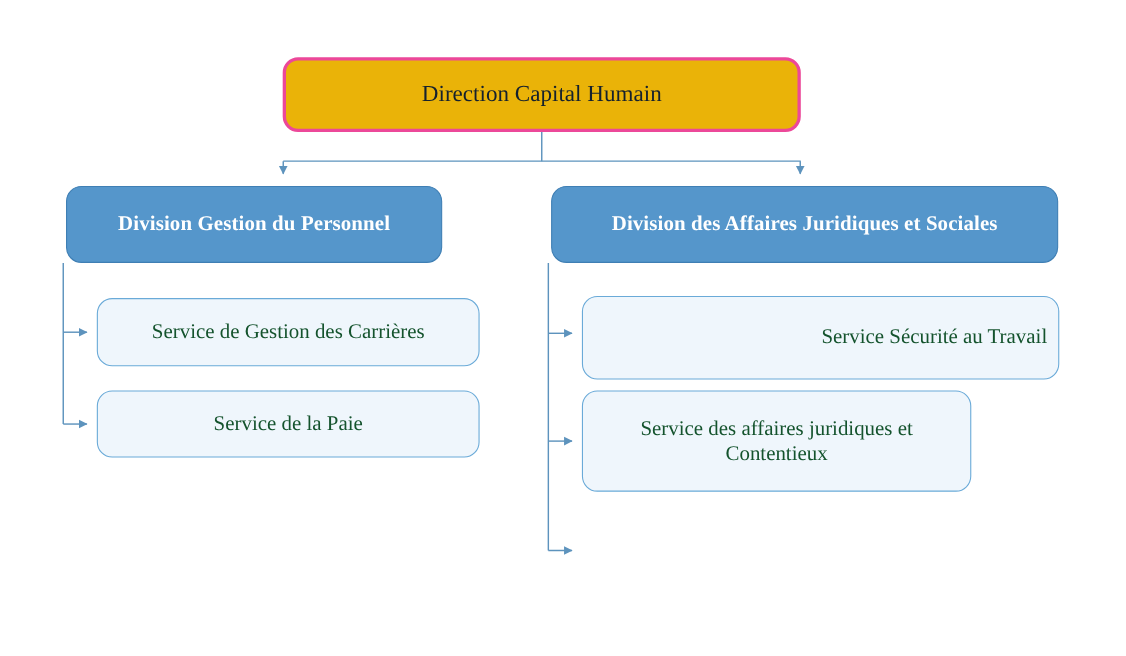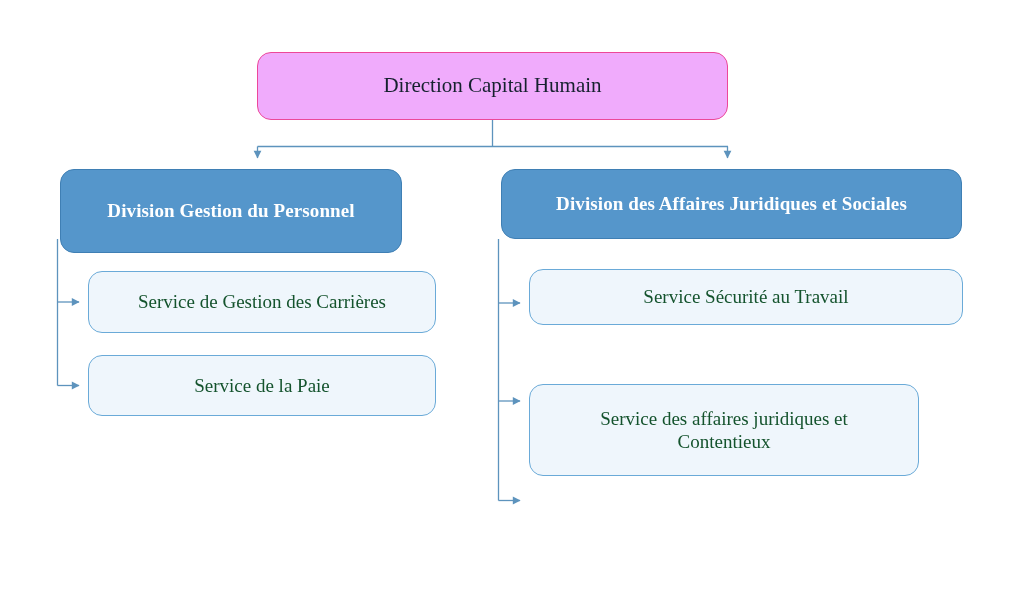--- a/index.html
+++ b/index.html
@@ -46,22 +46,22 @@
   .node .label {
     display: block;
     width: 100%;
     padding: 0 10px;
     box-sizing: border-box;
     white-space: pre-line;
   }
 
   
   .node.root {
-    background: #f0abfc;
-    border: 1px solid #ec4899;
+    background: #eab308;
+    border: 3px solid #ec4899;
     font-size: 21px;
     font-weight: 400;
     color: #15212e;
   }
 
   
   .node.division {
     background: #5596cb;
     border: 1px solid #3f7fb4;
     color: #ffffff;
@@ -112,39 +112,39 @@
       <path d="M498.5,303 L520,303" marker-end="url(#arrowRight)"></path>
       <path d="M498.5,401 L520,401" marker-end="url(#arrowRight)"></path>
       <path d="M498.5,500.5 L520,500.5" marker-end="url(#arrowRight)"></path>
     </g>
   </svg>
 
   <div class="node root" style="left:257px; top:52px; width:471px; height:68px;">
     <span class="label">Direction Capital Humain</span>
   </div>
 
-  <div class="node division" style="left:60px; top:169px; width:342px; height:84px;">
+  <div class="node division" style="left:60px; top:169px; width:342px; height:70px;">
     <span class="label">Division Gestion du Personnel</span>
   </div>
 
   <div class="node service" style="left:88px; top:271px; width:348px; height:62px;">
     <span class="label">Service de Gestion des Carrières</span>
   </div>
 
   <div class="node service" style="left:88px; top:355px; width:348px; height:61px;">
     <span class="label">Service de la Paie</span>
   </div>
 
   <div class="node division" style="left:501px; top:169px; width:461px; height:70px;">
     <span class="label">Division des Affaires Juridiques et Sociales</span>
   </div>
 
-  <div class="node service" style="left:529px; top:269px; width:434px; height:56px;">
+  <div class="node service" style="left:529px; top:269px; width:434px; height:76px;text-align:right;">
     <span class="label">Service Sécurité au Travail</span>
   </div>
 
-  <div class="node service" style="left:529px; top:355px; width:390px; height:92px;margin-top:29px;">
+  <div class="node service" style="left:529px; top:355px; width:354px; height:92px;">
     <span class="label">Service des affaires juridiques et
 Contentieux</span>
   </div>
 
 
 </div>
 
 </body></html>

